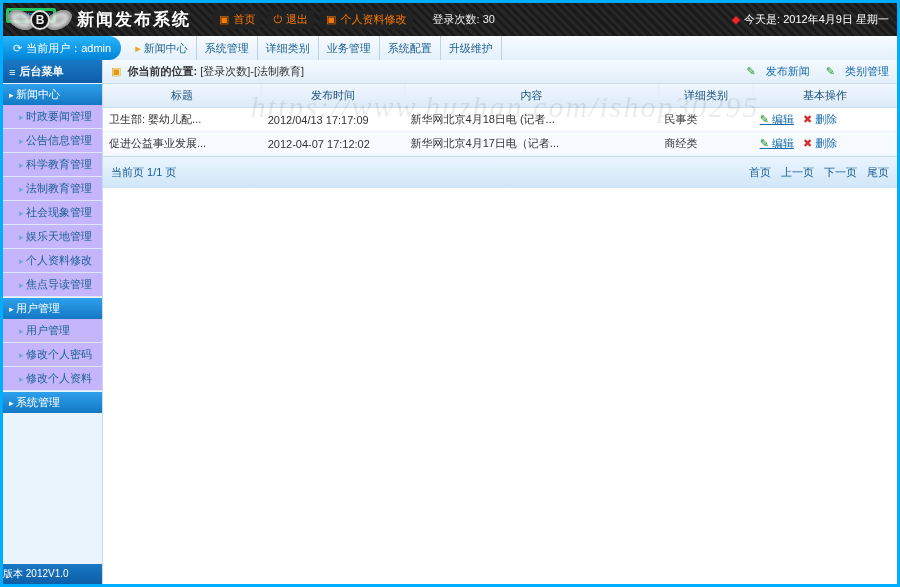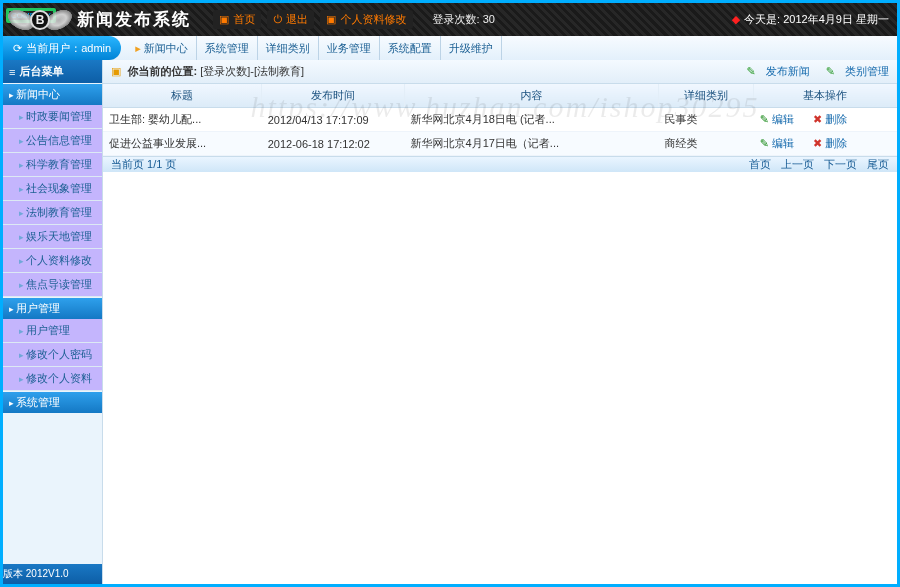--- a/index.html
+++ b/index.html
@@ -42,24 +42,24 @@
     .crumb-bar { height:24px; background:linear-gradient(#f4faff,#e2eef9); border-bottom:1px solid #c8dceb; display:flex; align-items:center; padding:0 8px; color:#333;}
     .crumb-bar .ico{ color:#e69a00; margin-right:6px;}
     .crumb-actions{ margin-left:auto; display:flex; gap:16px;}
     .crumb-act{ color:#156aad; cursor:pointer; display:inline-flex; gap:4px; align-items:center;}
     .crumb-act .ico{ color:#2a9a2a;}
 
     table.grid{ width:100%; border-collapse:collapse;}
     .grid th{ background:linear-gradient(#f0f7ff,#dcebf8); color:#184f7d; font-weight:normal; padding:4px 6px; border-bottom:1px solid #c8dceb; border-right:1px solid #e3eef8;}
     .grid td{ padding:4px 6px; border-bottom:1px solid #eef4fb; text-align:left; color:#333;}
     .grid tr:nth-child(even) td{ background:#f7fbff;}
-    .op-edit{ color:#156aad; cursor:pointer; margin-right:16px;} .op-edit::before{content:"✎ "; color:#1a8a1a;}
+    .op-edit{ color:#156aad; cursor:pointer; margin-right:6px;text-decoration:underline;} .op-edit::before{content:"✎ "; color:#1a8a1a;}
     .op-del{ color:#156aad; cursor:pointer;} .op-del::before{content:"✖ "; color:#d0342c;}
 
-    .pager{ height:16px; background:linear-gradient(#eaf5ff,#cfe6f8); border-top:1px solid #c8dceb; display:flex; align-items:center; padding:0 8px; color:#155a93;}
+    .pager{ height:32px; background:linear-gradient(#eaf5ff,#cfe6f8); border-top:1px solid #c8dceb; display:flex; align-items:center; padding:0 8px; color:#155a93;}
     .pager .status{ }
     .pager .nav{ margin-left:auto; display:flex; gap:10px;}
     .pager .nav span{ cursor:pointer;}
 
     .watermark{ position:absolute; top:90px; left:150px; right:40px; text-align:center; font-size:30px; color:rgba(0,0,0,.08); font-style:italic; letter-spacing:2px; pointer-events:none; font-family: Georgia, serif;}
   </style>
 </head>
 <body>
 
 <div class="company-tag">COMPANY</div>
@@ -126,22 +126,22 @@
   <div class="sidebar">
     <div class="side-hdr">
         <span>≡</span>
         <span>后台菜单</span>
       </div>
 
     <div class="cat">新闻中心</div>
     <div class="side-item">时政要闻管理</div>
     <div class="side-item">公告信息管理</div>
     <div class="side-item">科学教育管理</div>
+    <div class="side-item">法制教育管理</div>
     <div class="side-item">社会现象管理</div>
-    <div class="side-item">法制教育管理</div>
     <div class="side-item">娱乐天地管理</div>
     <div class="side-item">个人资料修改</div>
     <div class="side-item">焦点导读管理</div>
 
     <div class="cat">用户管理</div>
     <div class="side-item">用户管理</div>
     <div class="side-item">修改个人密码</div>
     <div class="side-item">修改个人资料</div>
 
     <div class="cat">系统管理</div>
@@ -182,21 +182,21 @@
           <td>2012/04/13 17:17:09</td>
           <td>新华网北京4月18日电 (记者...</td>
           <td>民事类</td>
           <td>
             <span class="op-edit">编辑</span>
             <span class="op-del">删除</span>
           </td>
         </tr>
         <tr>
           <td>促进公益事业发展...</td>
-          <td>2012-06-18 17:12:02</td>
+          <td>2012-04-07 17:12:02</td>
           <td>新华网北京4月17日电（记者...</td>
           <td>商经类</td>
           <td>
             <span class="op-edit">编辑</span>
             <span class="op-del">删除</span>
           </td>
         </tr>
       </tbody>
     </table>
 

